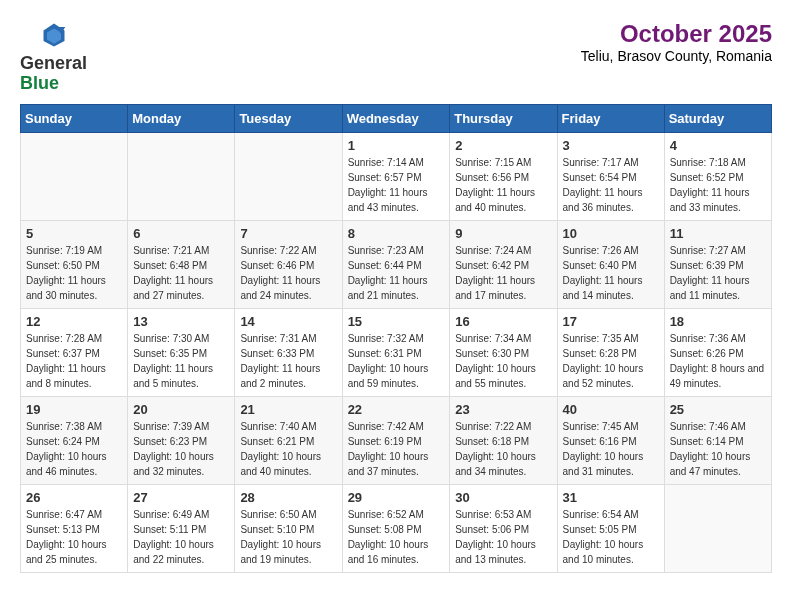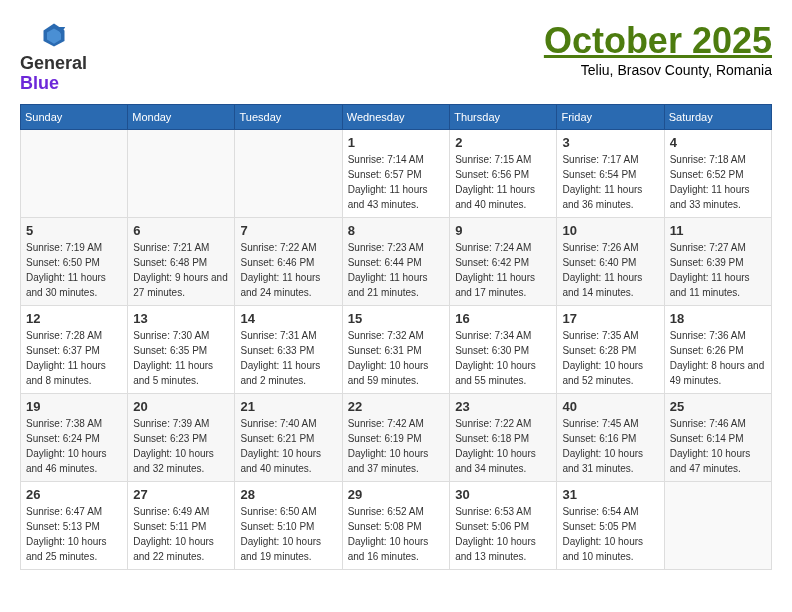--- a/index.html
+++ b/index.html
@@ -28,49 +28,48 @@
       line-height: 1.1;
     }
     .logo-general {
       font-size: 18px;
       font-weight: bold;
       color: #333;
     }
     .logo-blue {
       font-size: 18px;
       font-weight: bold;
-      color: #6d28d9;
+      color: #15803d;
     }
     .logo-icon {
       width: 28px;
       height: 28px;
     }
     .title-section {
       text-align: right;
     }
     .month-title {
-      font-size: 36px;
-      font-weight: bold;
-      color: #4d7c0f;
-      text-decoration: underline;
+      font-size: 24px;
+      font-weight: bold;
+      color: #701a75;
     }
     .subtitle {
       font-size: 14px;
       color: #000000;
     }
     .calendar {
       width: 100%;
       border-collapse: collapse;
       border: 1px solid #ccc;
     }
     .calendar th {
       background: #2a6ab1;
       color: #fff;
-      font-size: 11px;
-      font-weight: normal;
+      font-size: 13px;
+      font-weight: bold;
       padding: 6px 4px;
       text-align: left;
       border: 1px solid #1e5090;
     }
     .calendar td {
       vertical-align: top;
       padding: 5px 5px;
       border: 1px solid #ddd;
       font-size: 10.5px;
       color: #333;
@@ -174,21 +173,21 @@
           <span>Sunrise: 7:19 AM</span><br>
           <span>Sunset: 6:50 PM</span><br>
           <span>Daylight: 11 hours and 30 minutes.</span>
         </div>
       </td>
         <td>
         <span class="day-number">6</span>
         <div class="day-info">
           <span>Sunrise: 7:21 AM</span><br>
           <span>Sunset: 6:48 PM</span><br>
-          <span>Daylight: 9 hours and 27 minutes.</span>
+          <span>Daylight: 11 hours and 27 minutes.</span>
         </div>
       </td>
         <td>
         <span class="day-number">7</span>
         <div class="day-info">
           <span>Sunrise: 7:22 AM</span><br>
           <span>Sunset: 6:46 PM</span><br>
           <span>Daylight: 11 hours and 24 minutes.</span>
         </div>
       </td>

